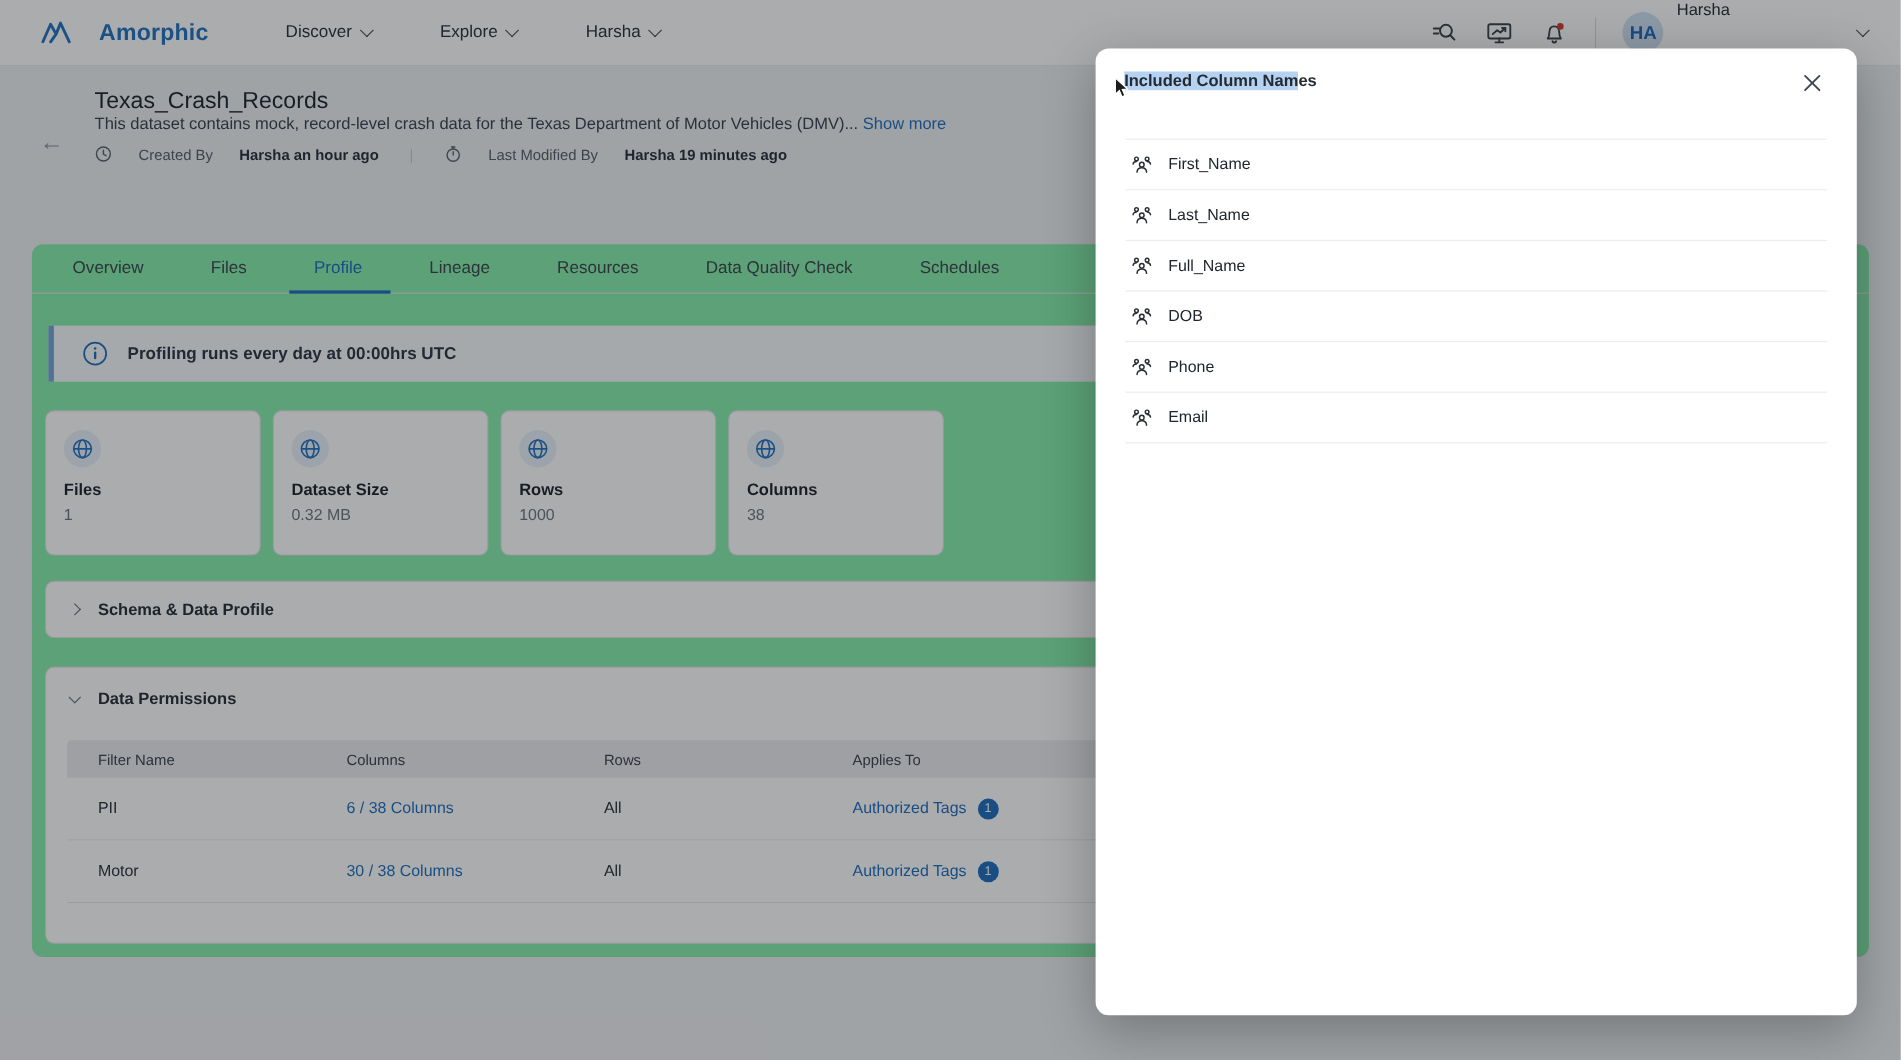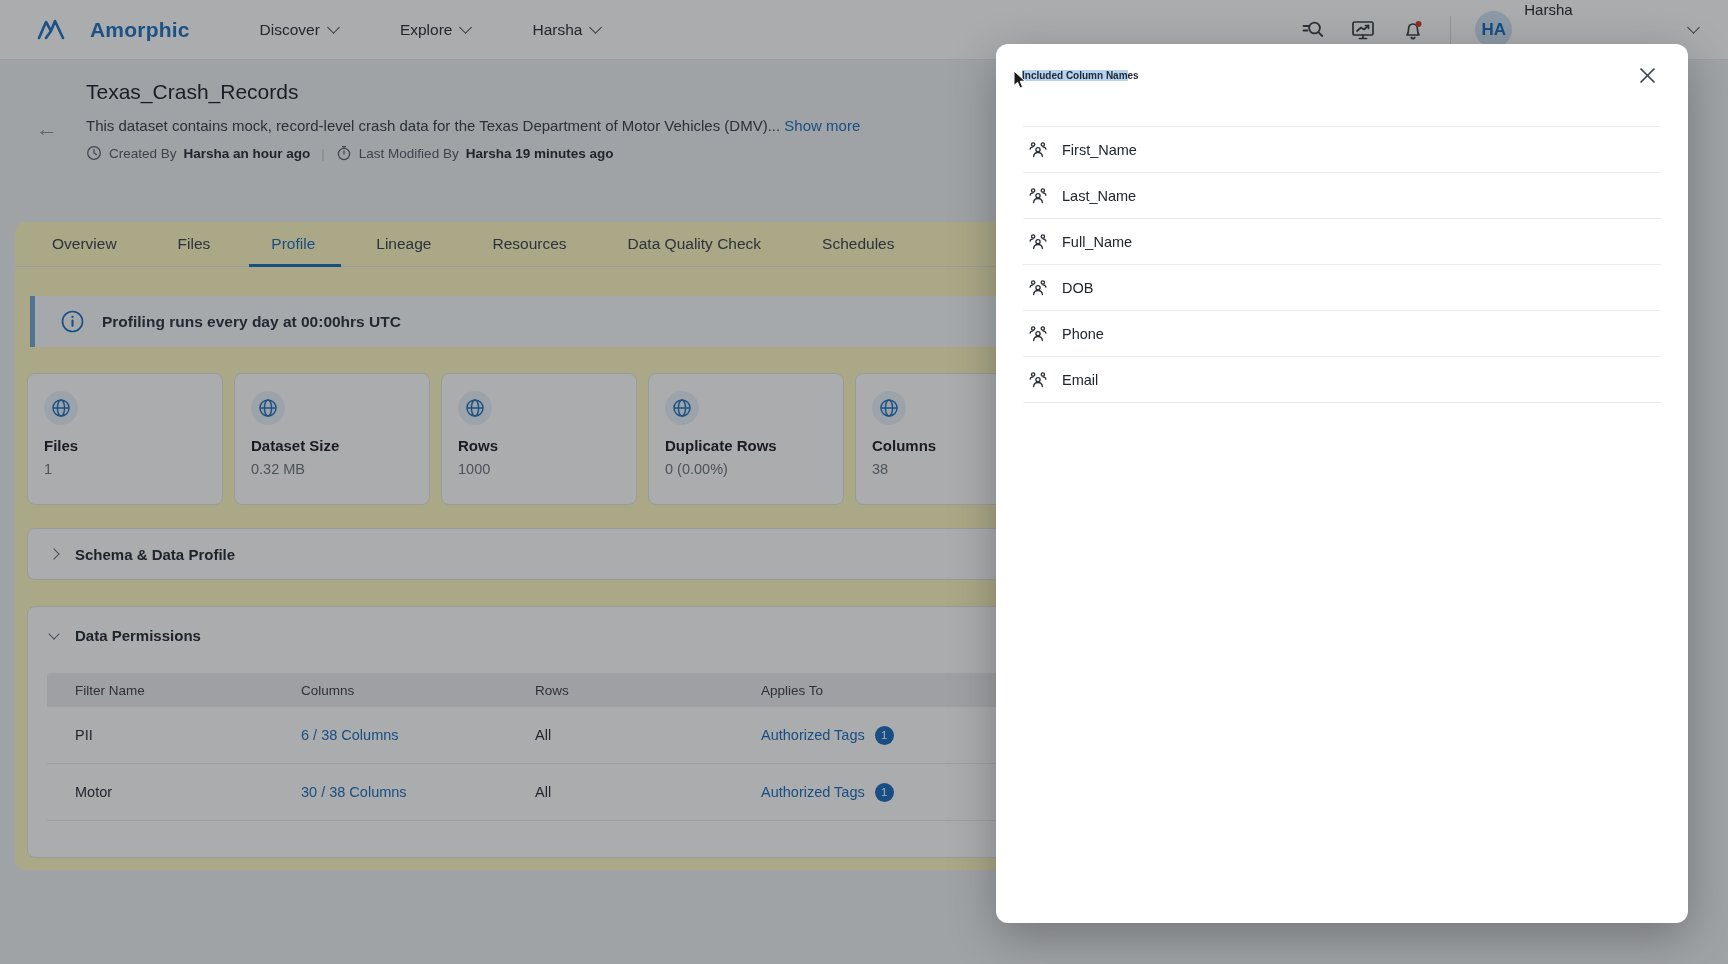--- a/index.html
+++ b/index.html
@@ -25,32 +25,32 @@
   .user-meta { display:flex; flex-direction:column; line-height:1.25;gap:24px; }
   .user-name { font-size:15px; color:#272d35; }
   .user-role { font-size:11.5px; color:#8f96a0; white-space:nowrap; }
   .user-chev { margin-left:14px; }
 
   
   .page-header { position:absolute; top:80px; left:36px; right:36px; }
   .back-btn { position:absolute; left:0; top:38px; font-size:22px; color:#8b929c; cursor:pointer; line-height:1; }
   .ph-body { margin-left:50px; }
   .page-title { font-size:21px; font-weight:400; color:#1e252e; }
-  .page-desc { margin-top:13px; font-size:15px; color:#3a424e; }
+  .page-desc { font-size:15px; color:#3a424e; }
   .show-more { color:#1e6fc0; cursor:pointer; }
-  .meta-row { margin-top:11px; display:flex; align-items:center; gap:7px; font-size:13.5px; color:#555e6a; }
+  .meta-row { margin-top:11px; display:flex; align-items:center; gap:24px; font-size:13.5px; color:#555e6a; }
   .meta-strong { font-weight:700; color:#2a313b; }
   .meta-sep { color:#c6cad0; margin:0 4px; }
   .kebab { position:absolute; right:0; top:40px; width:18px; height:30px; display:flex; flex-direction:column;
            align-items:center; justify-content:space-between; cursor:pointer; }
   .kebab span { width:4px; height:4px; background:#3a3f46; border-radius:1px; }
 
   
-  .content-card { position:absolute; left:15px; top:222px; width:1670px; height:648px;
-                  background:#fef9c3; border-radius:10px; }
+  .content-card { position:absolute; left:29px; top:222px; width:1670px; height:648px;
+                  background:#86efac; border-radius:10px; }
 
   .tabs { display:flex; padding-left:35px; height:45px; align-items:stretch; border-bottom:1px solid #e3e6ea; }
   .tab { margin-right:57px; font-size:15.5px; color:#3d454f; display:flex; align-items:center;
          position:relative; cursor:pointer; padding:0 2px; }
   .tab.active { color:#1e6fc0; }
   .tab.active::after { content:""; position:absolute; left:-20px; right:-24px; bottom:-1px; height:3px; background:#1e6fc0; }
 
   .banner { margin:29px 30px 0 15px; height:51px; display:flex; align-items:center; background:#f7fafd; }
   .banner-bar { width:5px; height:100%; background:#74a7d8; flex:0 0 auto; }
   .banner-icon { margin-left:26px; flex:0 0 auto; }
@@ -79,21 +79,21 @@
   .t-link { color:#1e6fc0; cursor:pointer; }
   .applies-cell { display:flex; align-items:center; gap:10px; }
   .badge { min-width:19px; height:19px; border-radius:50%; background:#1e6fc0; color:#fff; font-size:11.5px;
            display:flex; align-items:center; justify-content:center; padding:0 3px; }
 
   
   .overlay { position:absolute; inset:0; background:rgba(13,16,20,0.35); z-index:10; }
   .modal { position:absolute; left:996px; top:44px; width:692px; height:879px; background:#fff;
            border-radius:12px; z-index:20; box-shadow:0 14px 48px rgba(0,0,0,0.28); }
   .modal-header { position:relative; height:82px; padding:21px 28px 0 26px; }
-  .modal-title { font-size:10px; font-weight:700; color:#242a33; }
+  .modal-title { font-size:15px; font-weight:700; color:#242a33; }
   .sel { background:#b5d2f0; }
   .modal-close { position:absolute; right:28px; top:18px; width:26px; height:26px; display:flex;
                  align-items:center; justify-content:center; cursor:pointer; }
   .cursor-arrow { position:absolute; left:17px; top:26px; z-index:30; }
   .modal-list { margin:0 27px; border-top:1px solid #ececef; }
   .modal-item { height:46px; display:flex; align-items:center; gap:14px; padding-left:5px;
                 border-bottom:1px solid #ececef; font-size:14.5px; color:#20262e; }
   svg { display:block; }
 </style>
 </head>
@@ -248,31 +248,20 @@
       <div class="stat-card">
         <span class="stat-icon">
           <svg width="20" height="20" viewBox="0 0 20 20" fill="none" stroke="#2374c0" stroke-width="1.5">
             <circle cx="10" cy="10" r="8"></circle>
               <ellipse cx="10" cy="10" rx="3.6" ry="8"></ellipse>
               <line x1="2" y1="10" x2="18" y2="10"></line>
           </svg>
         </span>
         <div class="stat-label">Rows</div>
         <div class="stat-value">1000</div>
-      </div>
-      <div class="stat-card">
-        <span class="stat-icon">
-          <svg width="20" height="20" viewBox="0 0 20 20" fill="none" stroke="#2374c0" stroke-width="1.5">
-            <circle cx="10" cy="10" r="8"></circle>
-              <ellipse cx="10" cy="10" rx="3.6" ry="8"></ellipse>
-              <line x1="2" y1="10" x2="18" y2="10"></line>
-          </svg>
-        </span>
-        <div class="stat-label">Duplicate Rows</div>
-        <div class="stat-value">0 (0.00%)</div>
       </div>
       <div class="stat-card">
         <span class="stat-icon">
           <svg width="20" height="20" viewBox="0 0 20 20" fill="none" stroke="#2374c0" stroke-width="1.5">
             <circle cx="10" cy="10" r="8"></circle>
               <ellipse cx="10" cy="10" rx="3.6" ry="8"></ellipse>
               <line x1="2" y1="10" x2="18" y2="10"></line>
           </svg>
         </span>
         <div class="stat-label">Columns</div>

